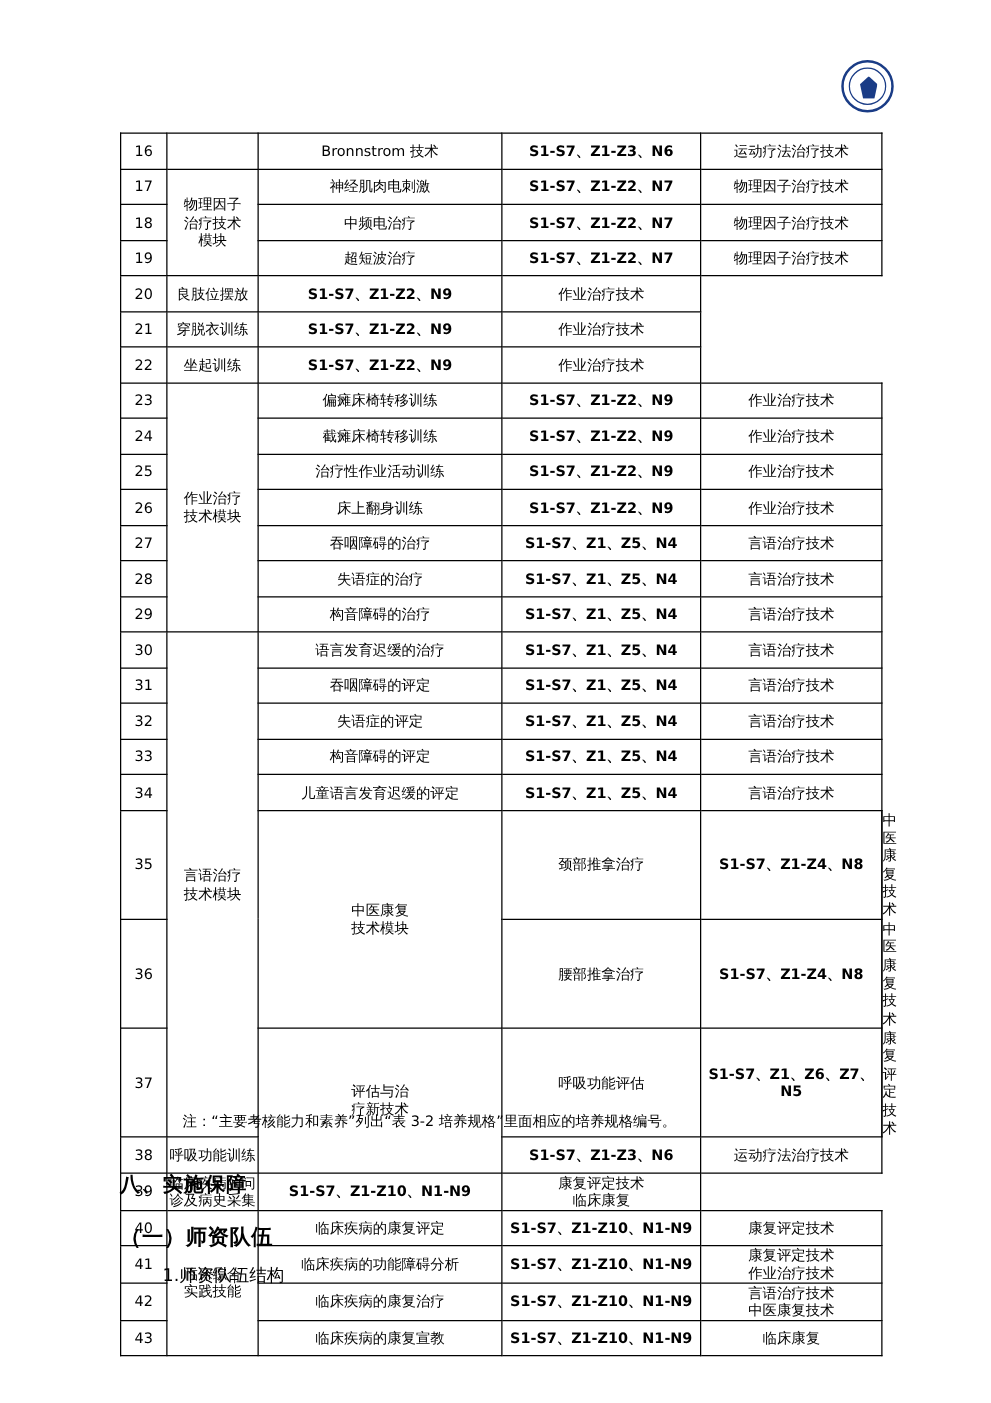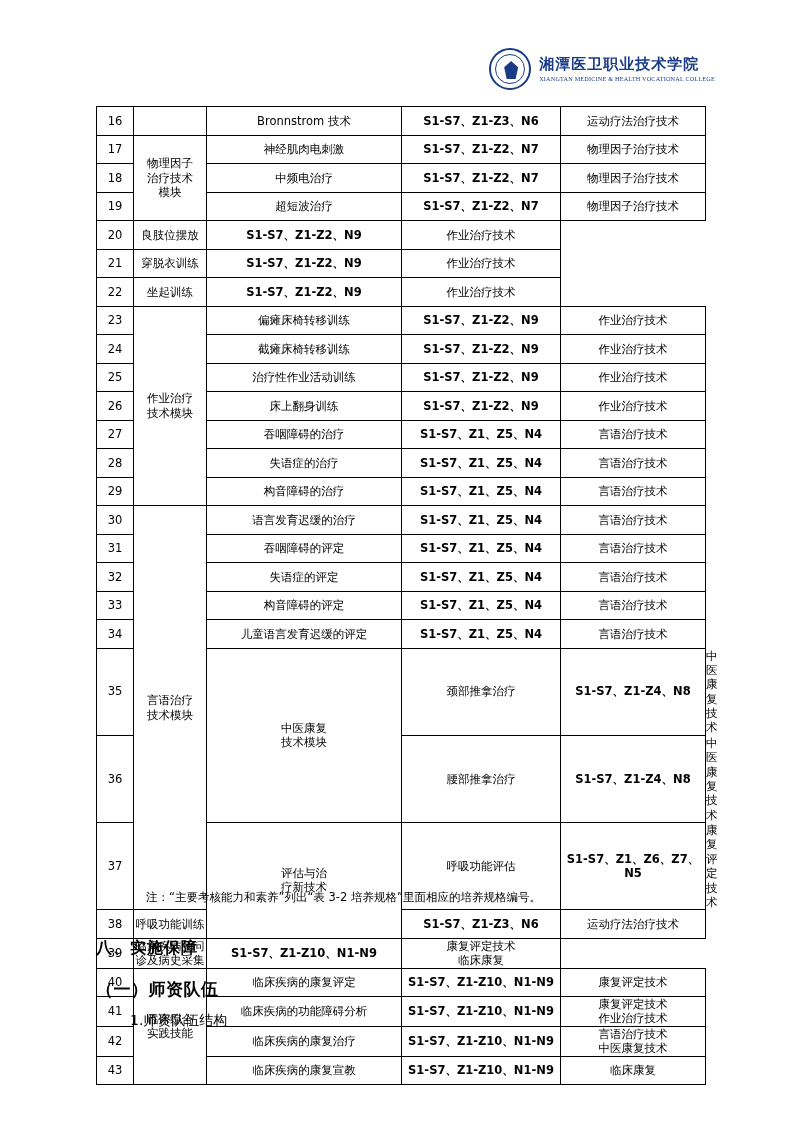--- a/index.html
+++ b/index.html
@@ -153,24 +153,20 @@
     font-size: 12.5px;
   }
 </style>
 </head>
 <body>
 
 <div class="page">
 
   <div class="logo-wrap">
     <div class="logo-seal"></div>
-    <div class="logo-text">
-      <div class="logo-cn">湘潭医卫职业技术学院</div>
-      <div class="logo-en">XIANGTAN MEDICINE &amp; HEALTH VOCATIONAL COLLEGE</div>
-    </div>
   </div>
 
   <div class="table-wrap">
     <table class="course-table">
       <tbody id="table-body">
           <tr>
             <td class="c-num">16</td>
             <td class="c-mod"></td>
             <td class="c-name">Bronnstrom 技术</td>
             <td class="c-code">S1-S7、Z1-Z3、N6</td>

